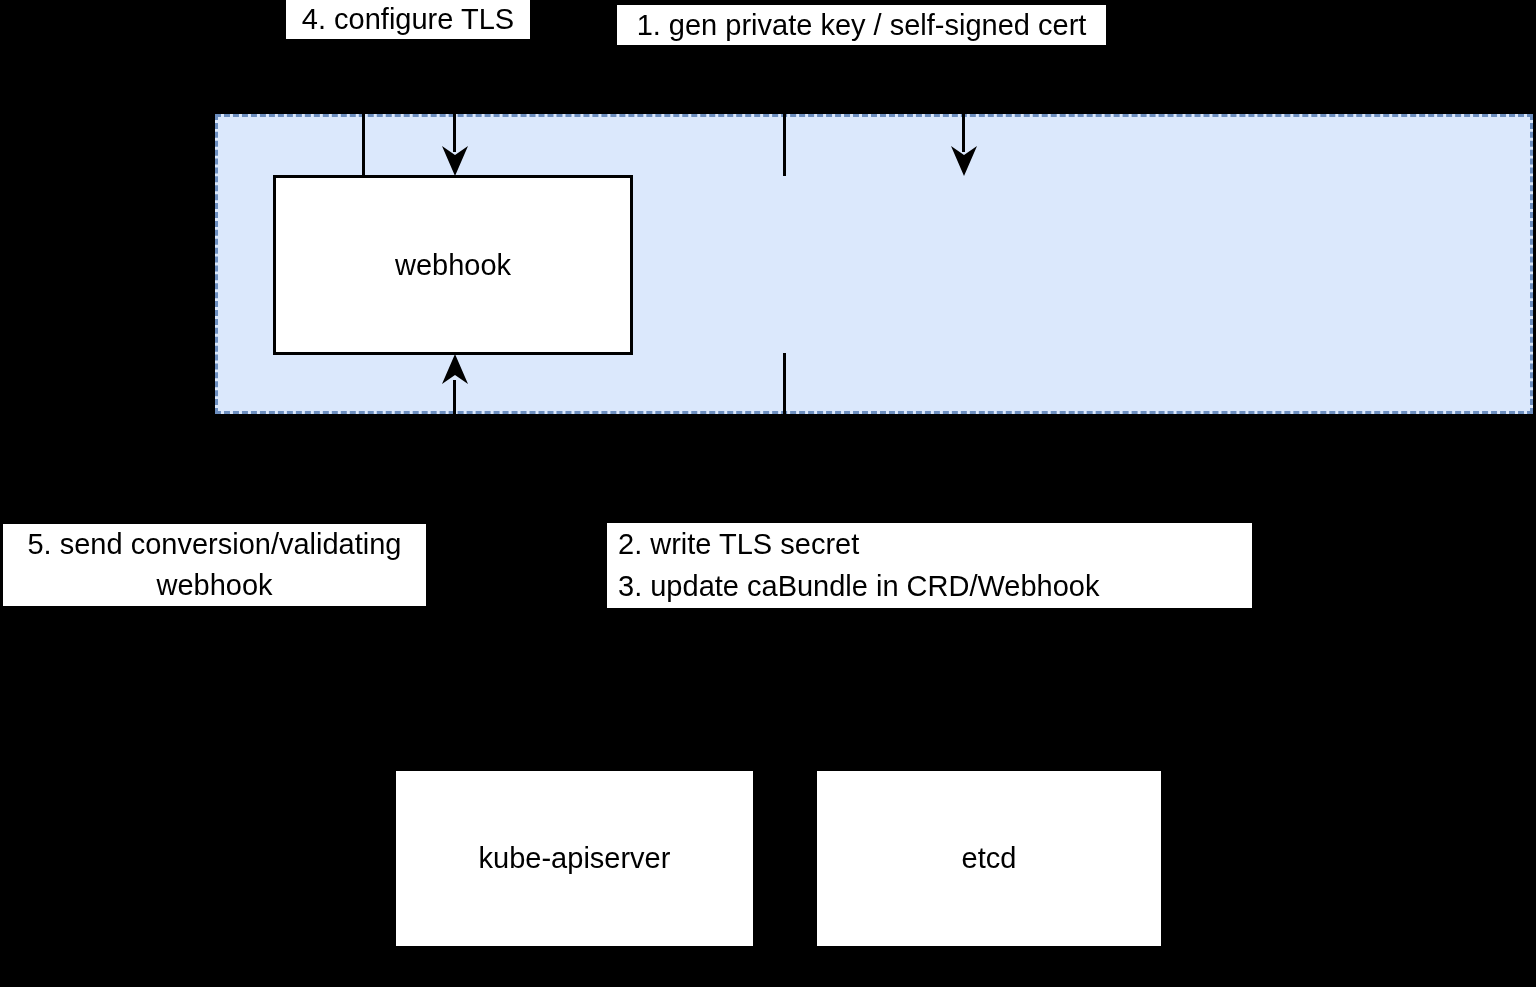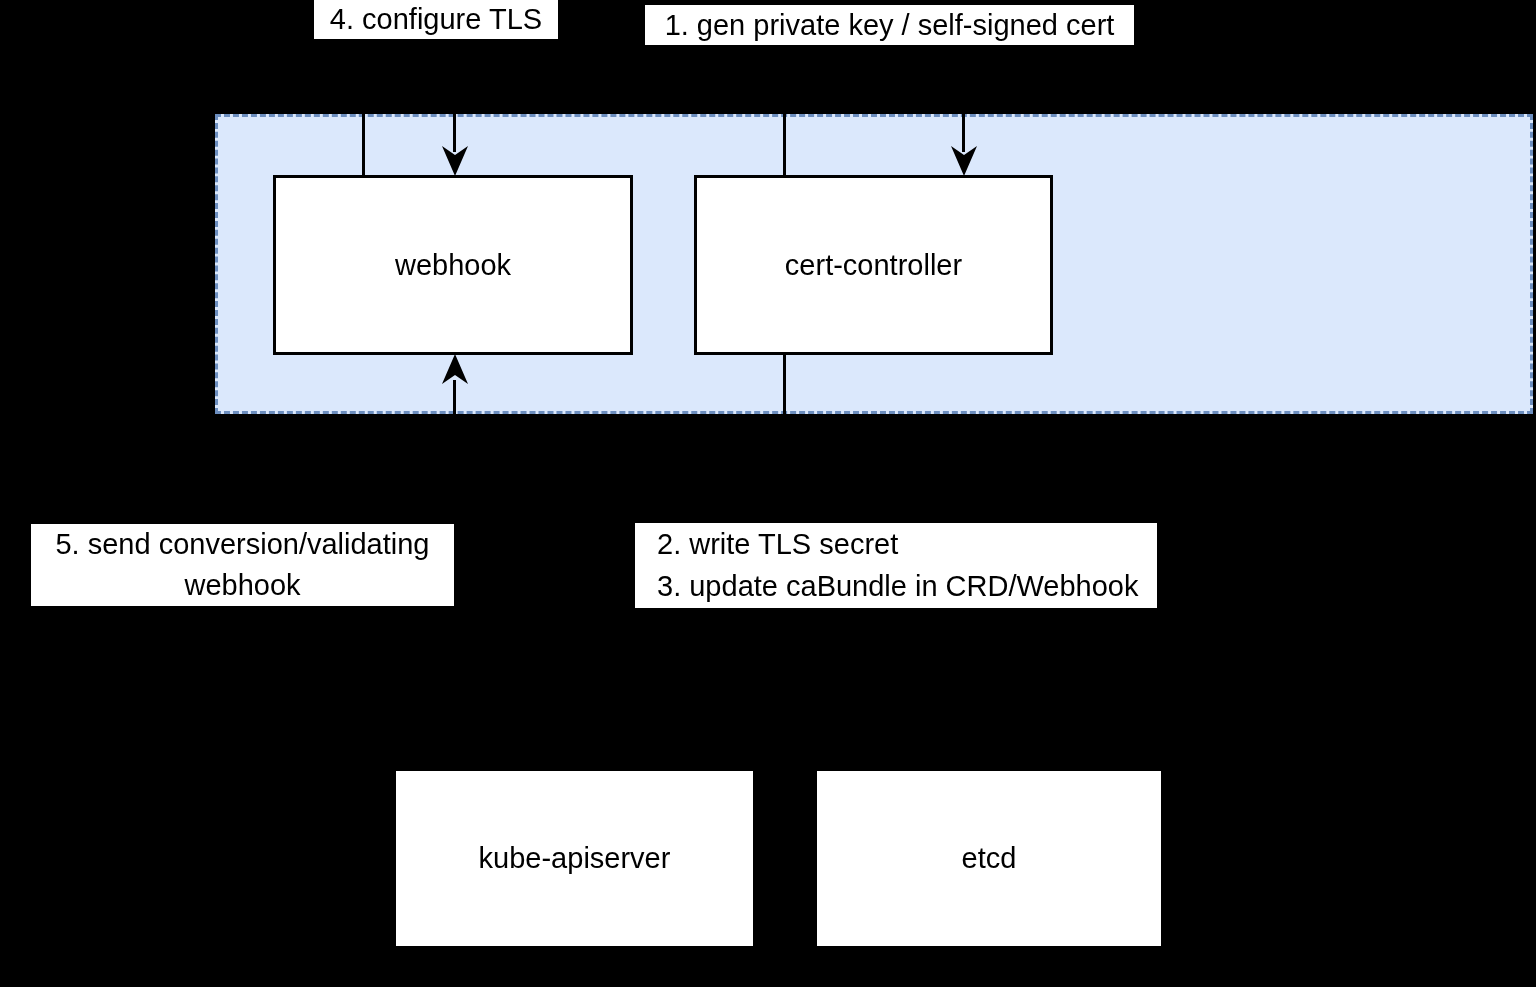--- a/index.html
+++ b/index.html
@@ -56,21 +56,20 @@
     border: none;
     margin-top: 23px;
   }
   
   .steplabel {
     position: absolute;
     background: #ffffff;
     font-size: 29px;
     box-sizing: border-box;
     overflow: hidden;
-    margin-left: 28px;
   }
   .steplabel .ln {
     white-space: nowrap;
   }
   .center { text-align: center; }
   .left   { text-align: left; }
 </style>
 </head>
 <body>
 
@@ -96,40 +95,37 @@
     <polygon points="13,0 26,30 13,21 0,30" fill="#000000"></polygon>
   </svg>
   <div class="vline" style="left:453px; top:380px; height:35px;"></div>
 
   <div class="vline" style="left:783px; top:353px; height:62px;"></div>
 
   <div class="node" style="left:273px; top:175px; width:360px; height:180px;">
     <span>webhook</span>
   </div>
 
-  <div class="node" style="left:694px; top:175px; width:359px; height:180px;">
-    <span>cert-controller</span>
-  </div>
 
 
   <div class="node borderless" style="left:396px; top:748px; width:357px; height:175px;">
     <span>kube-apiserver</span>
   </div>
 
   <div class="node borderless" style="left:817px; top:748px; width:344px; height:175px;">
     <span>etcd</span>
   </div>
 
   <div class="steplabel center" style="left:286px; top:0px; width:244px; height:39px; line-height:39px;">4. configure TLS</div>
 
   <div class="steplabel center" style="left:617px; top:5px; width:489px; height:40px; line-height:40px;">1. gen private key / self-signed cert</div>
 
   <div class="steplabel center" style="left:3px; top:524px; width:423px; height:82px;">
     <div class="ln" style="line-height:41px;">5. send conversion/validating</div>
     <div class="ln" style="line-height:41px;">webhook</div>
   </div>
 
-  <div class="steplabel left" style="left:607px; top:523px; width:522px; height:85px; padding-left:22px;">
+  <div class="steplabel left" style="left:607px; top:523px; width:645px; height:85px; padding-left:11px;">
     <div class="ln" style="line-height:42px;">2. write TLS secret</div>
     <div class="ln" style="line-height:42px;">3. update caBundle in CRD/Webhook</div>
   </div>
 
 </div>
 
 </body></html>

